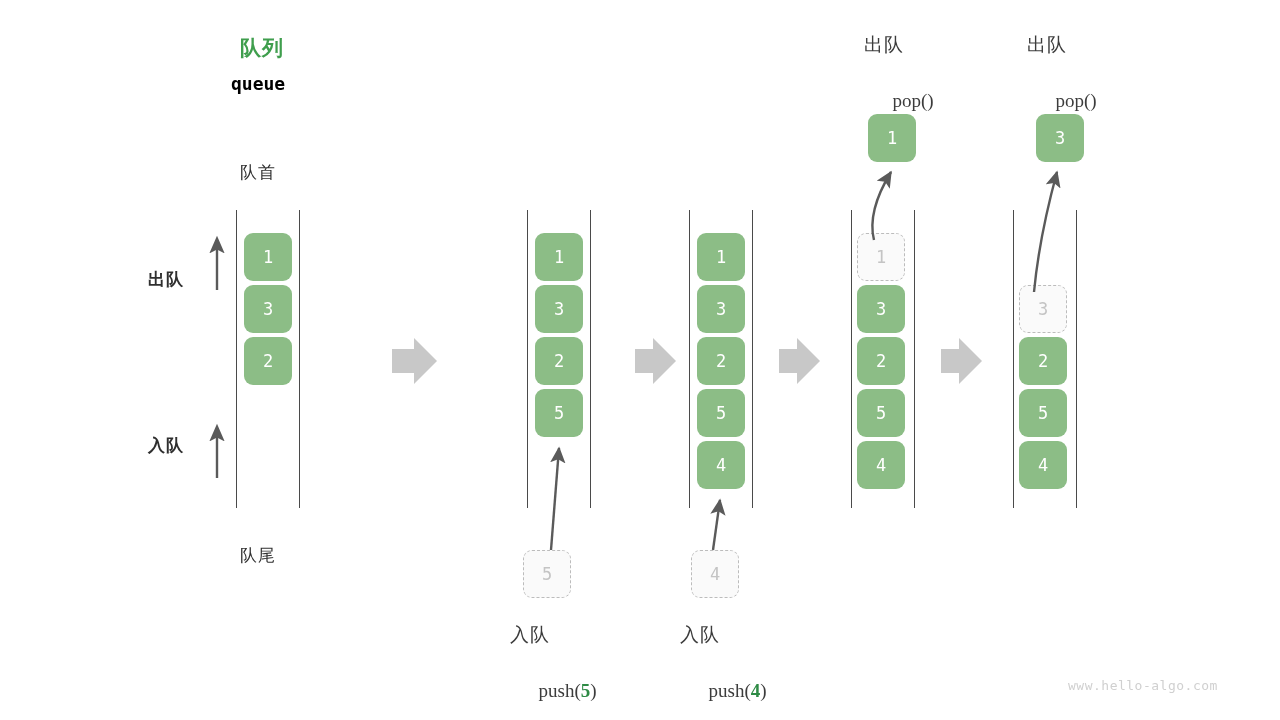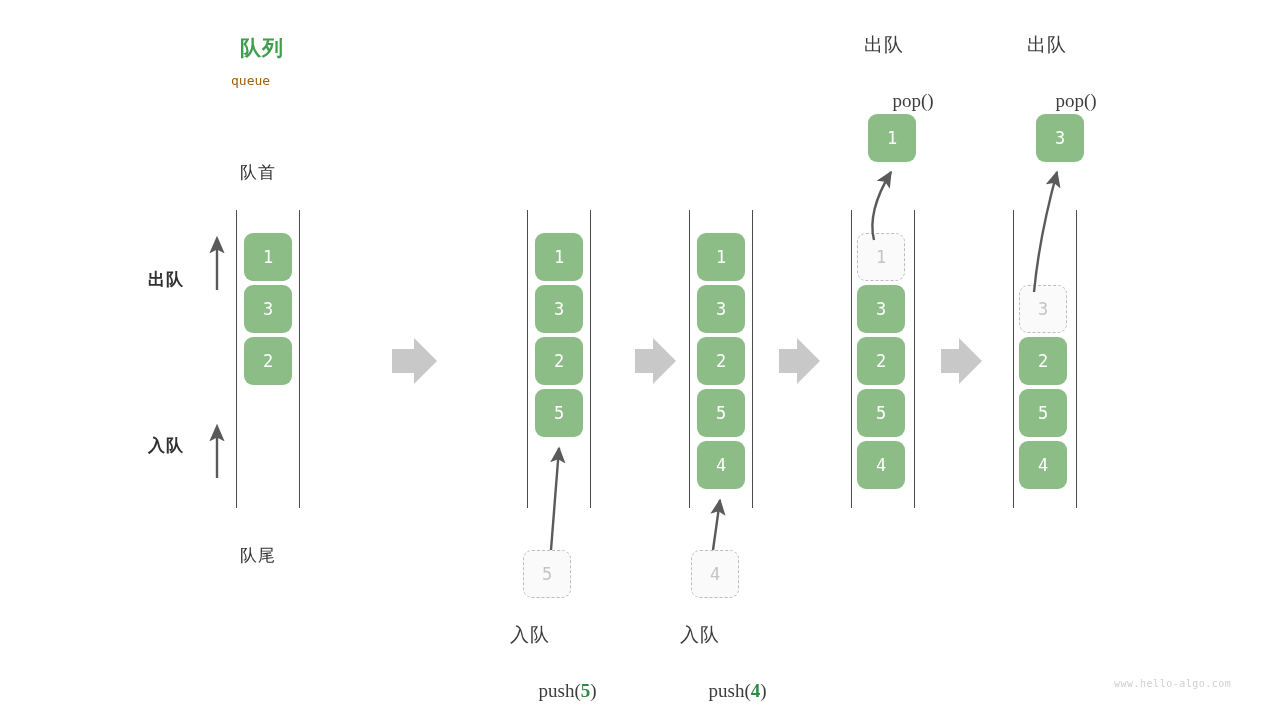--- a/index.html
+++ b/index.html
@@ -11,33 +11,33 @@
   .stage-root{position:absolute;left:0;top:0;width:1280px;height:605px;}
 
   
   .t{position:absolute;white-space:pre;}
   .title-cn{
     font-size:21px;font-weight:bold;color:#3f9e4d;
     letter-spacing:1px;
   }
   .title-en{
     font-family:"DejaVu Sans Mono","Liberation Mono",monospace;
-    font-size:13px;color:#a16207;
+    font-size:18px;color:#000000;font-weight:bold;
   }
   .hdr-cn{font-size:17px;font-weight:normal;color:#2f2f2f;letter-spacing:1px;}
   .side-cn{font-size:17px;font-weight:bold;color:#2f2f2f;letter-spacing:1px;}
   .op-cn{font-size:19px;color:#3c3c3c;letter-spacing:1px;}
   .op-code{
     font-family:Liberation Serif, serif;
     font-size:19px;color:#3c3c3c;
   }
   .op-code .num{color:#2e8b45;font-weight:bold;}
   .watermark{
     font-family:"DejaVu Sans Mono","Liberation Mono",monospace;
-    font-size:10px;color:#d0d0d0;letter-spacing:.5px;margin-left:46px;
+    font-size:13px;color:#d0d0d0;letter-spacing:.5px;
   }
 
   
   .rail{position:absolute;width:1px;background:#4a4a4a;}
 
   
   .cell{
     position:absolute;width:48px;height:48px;border-radius:9px;
     background:#8cbd86;
     display:flex;align-items:center;justify-content:center;

